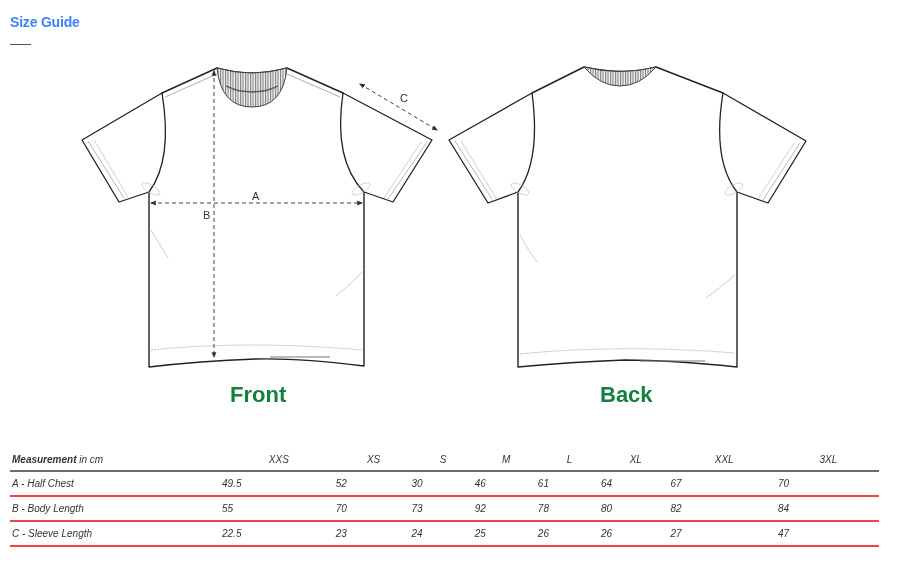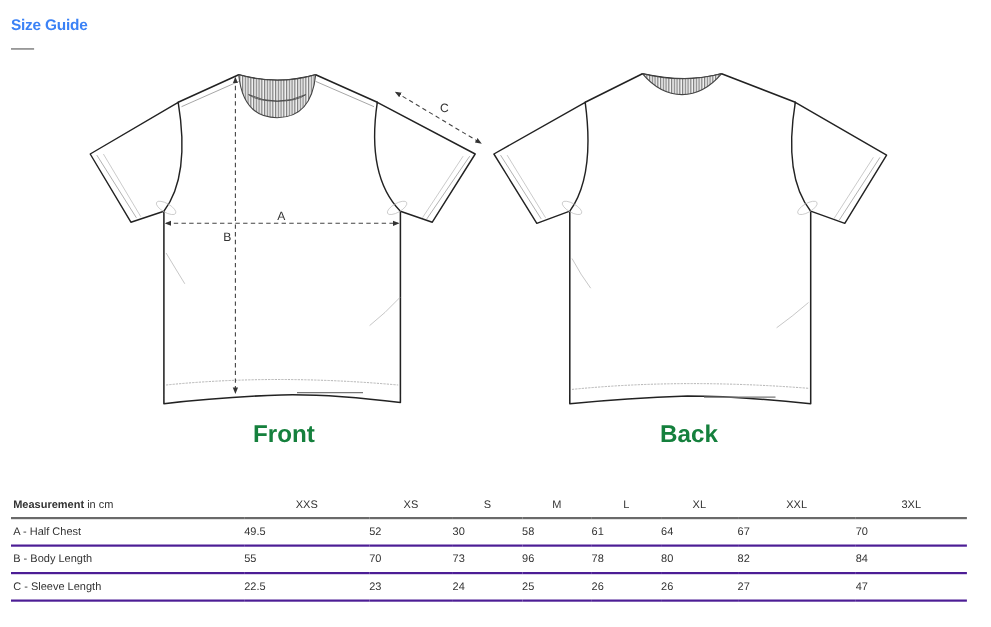--- a/index.html
+++ b/index.html
@@ -5,23 +5,23 @@
   html, body { margin:0; padding:0; background:#ffffff; }
   body { width:901px; height:570px; position:relative; overflow:hidden;
          font-family:"Liberation Sans", sans-serif; color:#333; }
   .title { position:absolute; left:10px; top:14px; font-size:14px; font-weight:bold; color:#3b82f6; letter-spacing:-0.2px; }
   .title-rule { position:absolute; left:10px; top:44px; width:21px; height:1px; background:#555; }
   .drawing { position:absolute; left:0; top:0; width:901px; height:440px; }
   .view-label { position:absolute; top:382px; font-size:22px; color:#15803d; font-weight:bold; }
   .lbl-front { left:230px; }
   .lbl-back { left:600px;text-align:right; }
   table.size-table { position:absolute; left:10px; top:448px; width:869px; border-collapse:collapse; font-size:10px; color:#333; }
-  table.size-table th, table.size-table td { height:23px; padding:0; font-weight:normal; }
+  table.size-table th, table.size-table td { height:23px; padding:0; font-weight:normal;font-style:italic; }
   table.size-table thead th { border-bottom:2px solid #6a6a6a; height:22px; }
-  table.size-table tbody td { border-bottom:2px solid #4c1d95; }
+  table.size-table tbody td { border-bottom:2px solid #ef4444; }
   .col-label { text-align:left; width:210px; padding-left:2px !important; }
   .col-size { }
   .bold { font-weight:bold; }
 </style>
 </head>
 <body>
 
 <div class="title">Size Guide</div>
 <div class="title-rule"></div>
 
@@ -113,32 +113,32 @@
       <th class="col-size">XXL</th>
       <th class="col-size">3XL</th>
     </tr>
   </thead>
   <tbody>
     <tr>
       <td class="col-label">A - Half Chest</td>
       <td class="col-size">49.5</td>
       <td class="col-size">52</td>
       <td class="col-size">30</td>
-      <td class="col-size">58</td>
+      <td class="col-size">46</td>
       <td class="col-size">61</td>
       <td class="col-size">64</td>
       <td class="col-size">67</td>
       <td class="col-size">70</td>
     </tr>
     <tr>
       <td class="col-label">B - Body Length</td>
       <td class="col-size">55</td>
       <td class="col-size">70</td>
       <td class="col-size">73</td>
-      <td class="col-size">96</td>
+      <td class="col-size">92</td>
       <td class="col-size">78</td>
       <td class="col-size">80</td>
       <td class="col-size">82</td>
       <td class="col-size">84</td>
     </tr>
     <tr>
       <td class="col-label">C - Sleeve Length</td>
       <td class="col-size">22.5</td>
       <td class="col-size">23</td>
       <td class="col-size">24</td>

